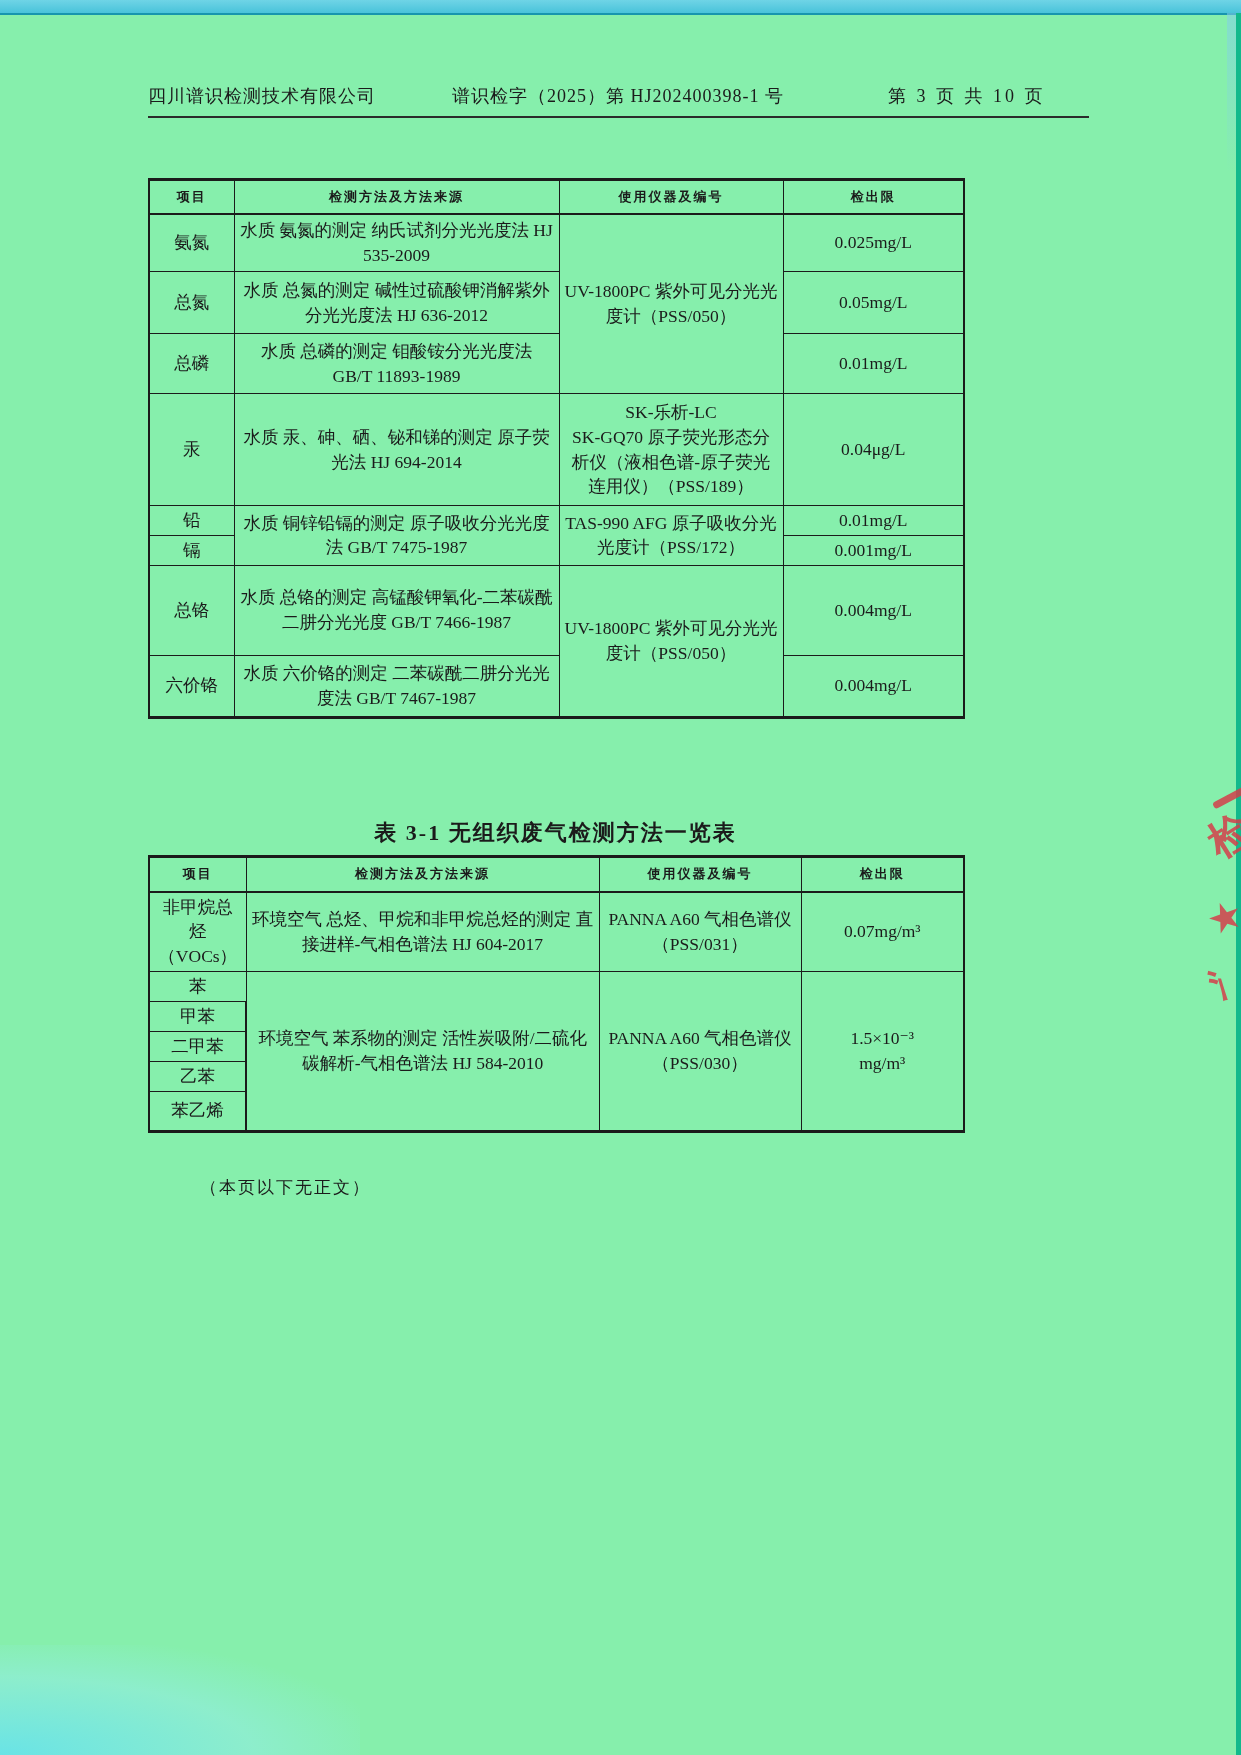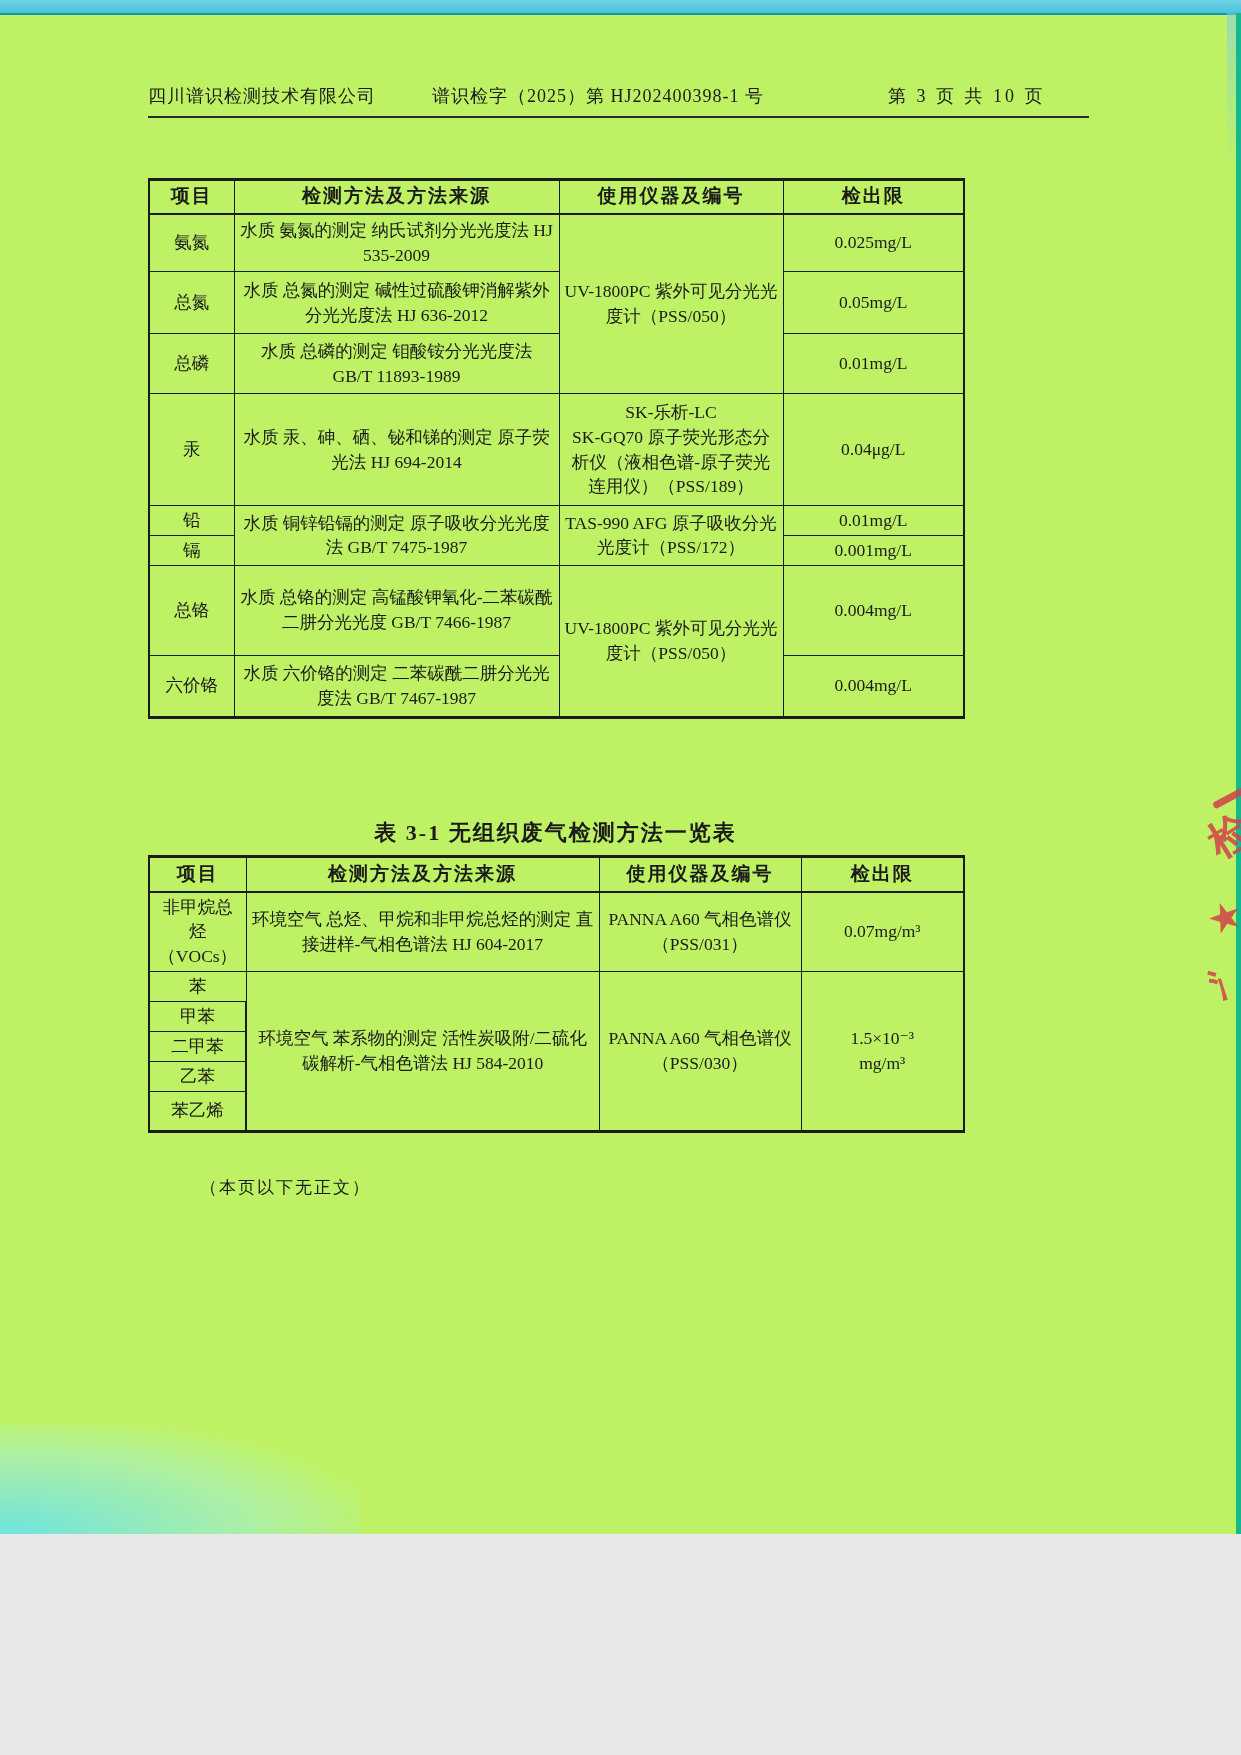--- a/index.html
+++ b/index.html
@@ -1,20 +1,20 @@
 <!DOCTYPE html>
 <html style="--edge-cyan: #49c3da; --edge-teal: #12b98c; --seal-red: #d4404b; --border-dark: #1b1b1b;"><head>
 <meta charset="utf-8">
 <style>
   html,body{margin:0;padding:0;background:#e8e8e8;}
   .page{
     position:relative;
-    width:1241px;height:1534px;
+    width:1241px;height:1755px;
     margin:0 auto;
-    background:#bef264;
+    background:#86efac;
     overflow:hidden;
     font-family:"Liberation Serif","DejaVu Serif",serif;
     color:#1b1b1b;
   }
   
   .top-strip{
     position:absolute;top:0;left:0;right:0;height:13px;
     background:linear-gradient(#6fd4e6,var(--edge-cyan,#49c3da));
     border-bottom:2.5px solid #1795ae;
   }
@@ -26,21 +26,21 @@
     position:absolute;top:13px;right:5px;width:9px;height:160px;
     background:linear-gradient(rgba(130,205,235,.55),rgba(130,205,235,0));
   }
   .corner-glow{
     position:absolute;left:0;bottom:0;width:360px;height:110px;
     background:radial-gradient(ellipse at 0% 100%,rgba(102,226,236,.9) 0%,rgba(150,236,243,.45) 50%,rgba(255,255,255,0) 78%);
   }
   
   .hdr{position:absolute;top:84px;font-size:18px;letter-spacing:1px;white-space:nowrap;}
   .hdr-company{left:148px;}
-  .hdr-docno{left:432px;}
+  .hdr-docno{left:452px;}
   .hdr-page{left:888px;letter-spacing:3px;}
   .hdr-rule{position:absolute;top:116px;left:148px;width:941px;height:2px;background:#2b2b2b;}
   
   .tbl-title{
     position:absolute;left:148px;width:815px;text-align:center;
     font-size:22px;font-weight:bold;letter-spacing:2px;
   }
   .t1-title{top:142px;}
   .t2-title{top:818px;}
   
@@ -51,21 +51,21 @@
     border-top:3px solid var(--border-dark,#1b1b1b);
     border-bottom:3px solid var(--border-dark,#1b1b1b);
   }
   .t1{top:178px;}
   .t2{top:855px;}
   table.rpt th,table.rpt td{
     border:1.2px solid var(--border-dark,#1b1b1b);
     text-align:center;vertical-align:middle;
     padding:2px 5px;overflow:hidden;
   }
-  table.rpt th{font-weight:bold;font-size:19px;letter-spacing:2px;border-bottom:2.5px solid var(--border-dark,#1b1b1b);}
+  table.rpt th{font-weight:bold;font-size:13px;letter-spacing:2px;border-bottom:2.5px solid var(--border-dark,#1b1b1b);}
   table.rpt td:first-child,table.rpt th:first-child{border-left:2px solid var(--border-dark,#1b1b1b);}
   table.rpt td:last-child,table.rpt th:last-child{border-right:2px solid var(--border-dark,#1b1b1b);margin-left:44px;}
   .pre{white-space:pre-line;}
   
   .footer-note{position:absolute;left:200px;top:1176px;font-size:17px;letter-spacing:2px;}
   
   .stamp{
     position:absolute;right:0;top:786px;width:34px;height:220px;
     overflow:hidden;color:var(--seal-red,#d43f4b);opacity:.85;
   }

